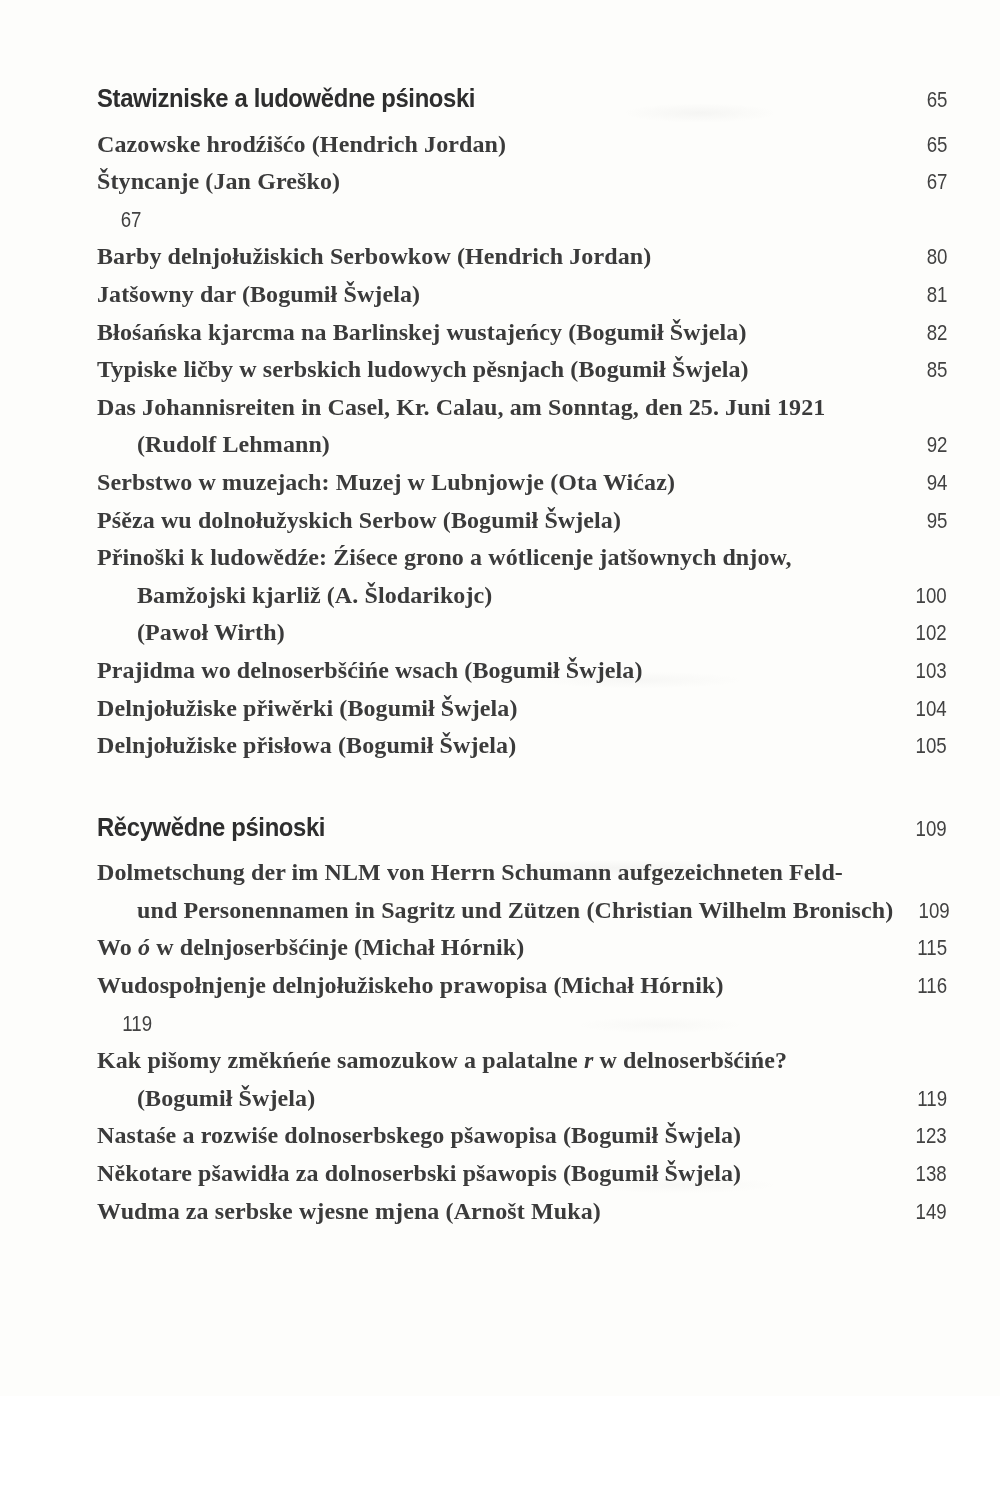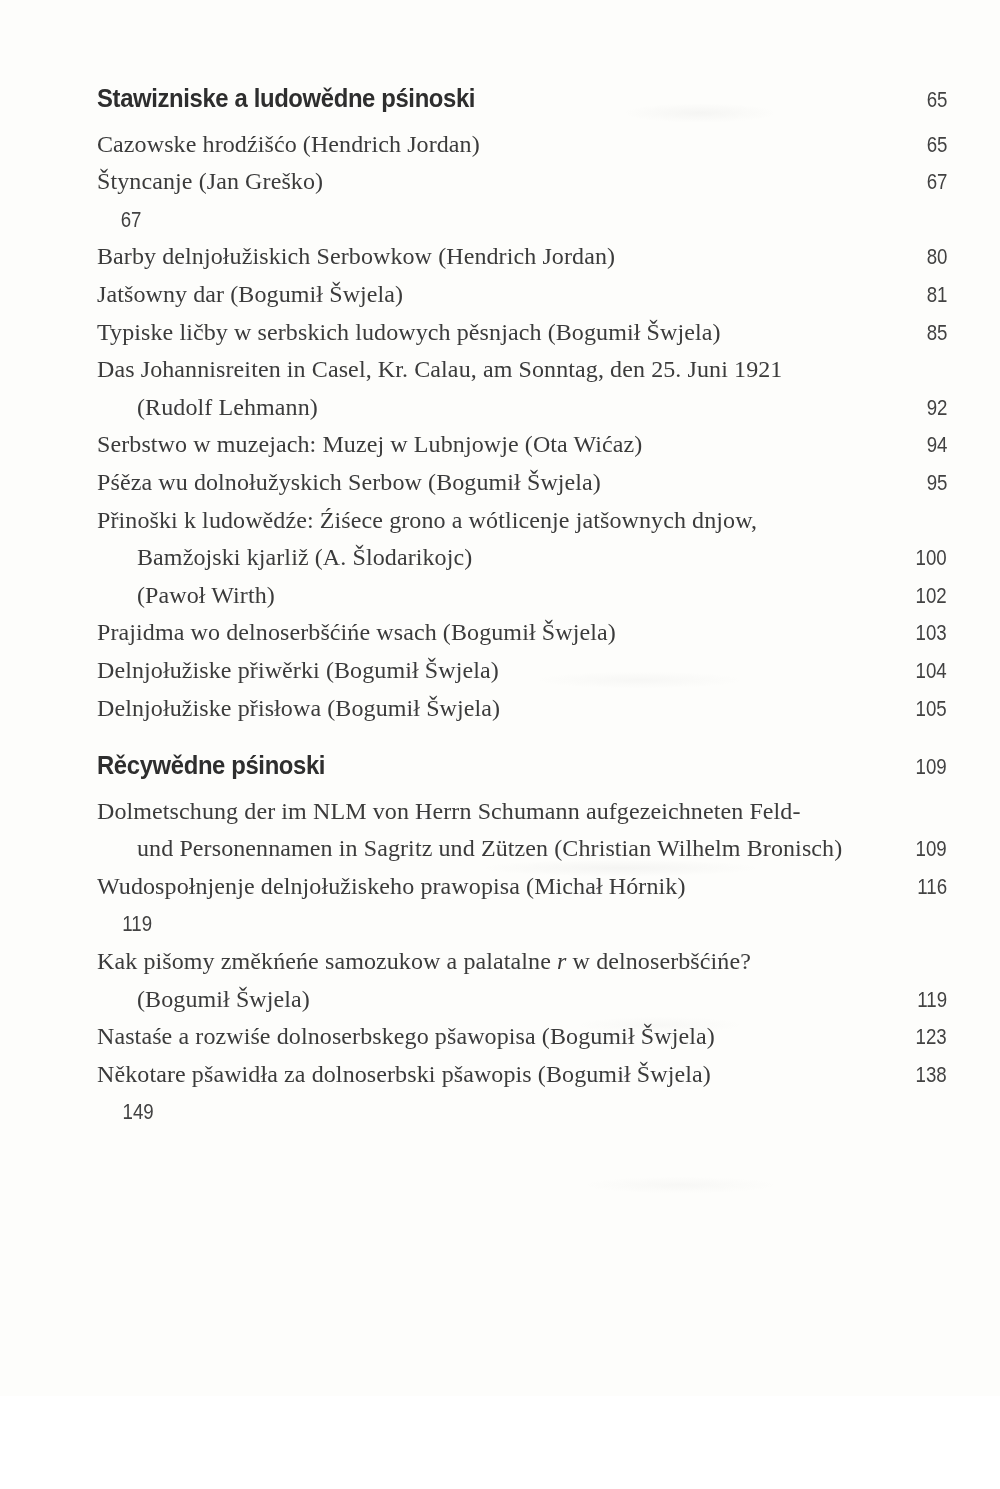--- a/index.html
+++ b/index.html
@@ -42,23 +42,23 @@
     margin-bottom: 7px;
   }
 
   .heading-label {
     display: inline-block;
     transform: scaleX(0.90);
     transform-origin: 0 50%;
     letter-spacing: -0.4px;
   }
 
-  .section-2 { margin-top: 20px; }
-
-  .title { letter-spacing: 0.1px; }
+  .section-2 { margin-top: 44px; }
+
+  .title { letter-spacing: 0.1px; font-weight: bold; }
   .title.indent { padding-left: 40px; }
   .seg.it { font-style: italic; }
 
   .pagenum {
     font-family: "Liberation Sans", sans-serif;
     font-weight: 400;
     font-size: 22px;
     color: #424242;
     display: inline-block;
     transform: scaleX(0.85);
@@ -100,20 +100,26 @@
           </div>
         </div>
         <div class="toc-entry">
           <div class="row item-row">
             <span class="title"><span class="seg">Jatšowny dar (Bogumił Šwjela)</span></span>
             <span class="pagenum">81</span>
           </div>
         </div>
         <div class="toc-entry">
           <div class="row item-row">
+            <span class="title"><span class="seg">Błośańska kjarcma na Barlinskej wustajeńcy (Bogumił Šwjela)</span></span>
+            <span class="pagenum">82</span>
+          </div>
+        </div>
+        <div class="toc-entry">
+          <div class="row item-row">
             <span class="title"><span class="seg">Typiske ličby w serbskich ludowych pěsnjach (Bogumił Šwjela)</span></span>
             <span class="pagenum">85</span>
           </div>
         </div>
         <div class="toc-entry">
           <div class="row item-row">
             <span class="title"><span class="seg">Das Johannisreiten in Casel, Kr. Calau, am Sonntag, den 25. Juni 1921</span></span>
           </div>
           <div class="row item-row">
             <span class="title indent"><span class="seg">(Rudolf Lehmann)</span></span>
@@ -175,20 +181,26 @@
           <div class="row item-row">
             <span class="title"><span class="seg">Dolmetschung der im NLM von Herrn Schumann aufgezeichneten Feld-</span></span>
           </div>
           <div class="row item-row">
             <span class="title indent"><span class="seg">und Personennamen in Sagritz und Zützen (Christian Wilhelm Bronisch)</span></span>
             <span class="pagenum">109</span>
           </div>
         </div>
         <div class="toc-entry">
           <div class="row item-row">
+            <span class="title"><span class="seg">Wo </span><span class="seg it">ó</span><span class="seg"> w delnjoserbšćinje (Michał Hórnik)</span></span>
+            <span class="pagenum">115</span>
+          </div>
+        </div>
+        <div class="toc-entry">
+          <div class="row item-row">
             <span class="title"><span class="seg">Wudospołnjenje delnjołužiskeho prawopisa (Michał Hórnik)</span></span>
             <span class="pagenum">116</span>
           </div>
         </div>
         <div class="toc-entry">
           <div class="row item-row">
             <span class="pagenum">119</span>
           </div>
         </div>
         <div class="toc-entry">
@@ -207,18 +219,19 @@
           </div>
         </div>
         <div class="toc-entry">
           <div class="row item-row">
             <span class="title"><span class="seg">Někotare pšawidła za dolnoserbski pšawopis (Bogumił Šwjela)</span></span>
             <span class="pagenum">138</span>
           </div>
         </div>
         <div class="toc-entry">
           <div class="row item-row">
+            <span class="title"><span class="seg">Wudma za serbske wjesne mjena (Arnošt Muka)</span></span>
             <span class="pagenum">149</span>
           </div>
         </div>
       </section>
     </main>
 </div>
 
 </body></html>

